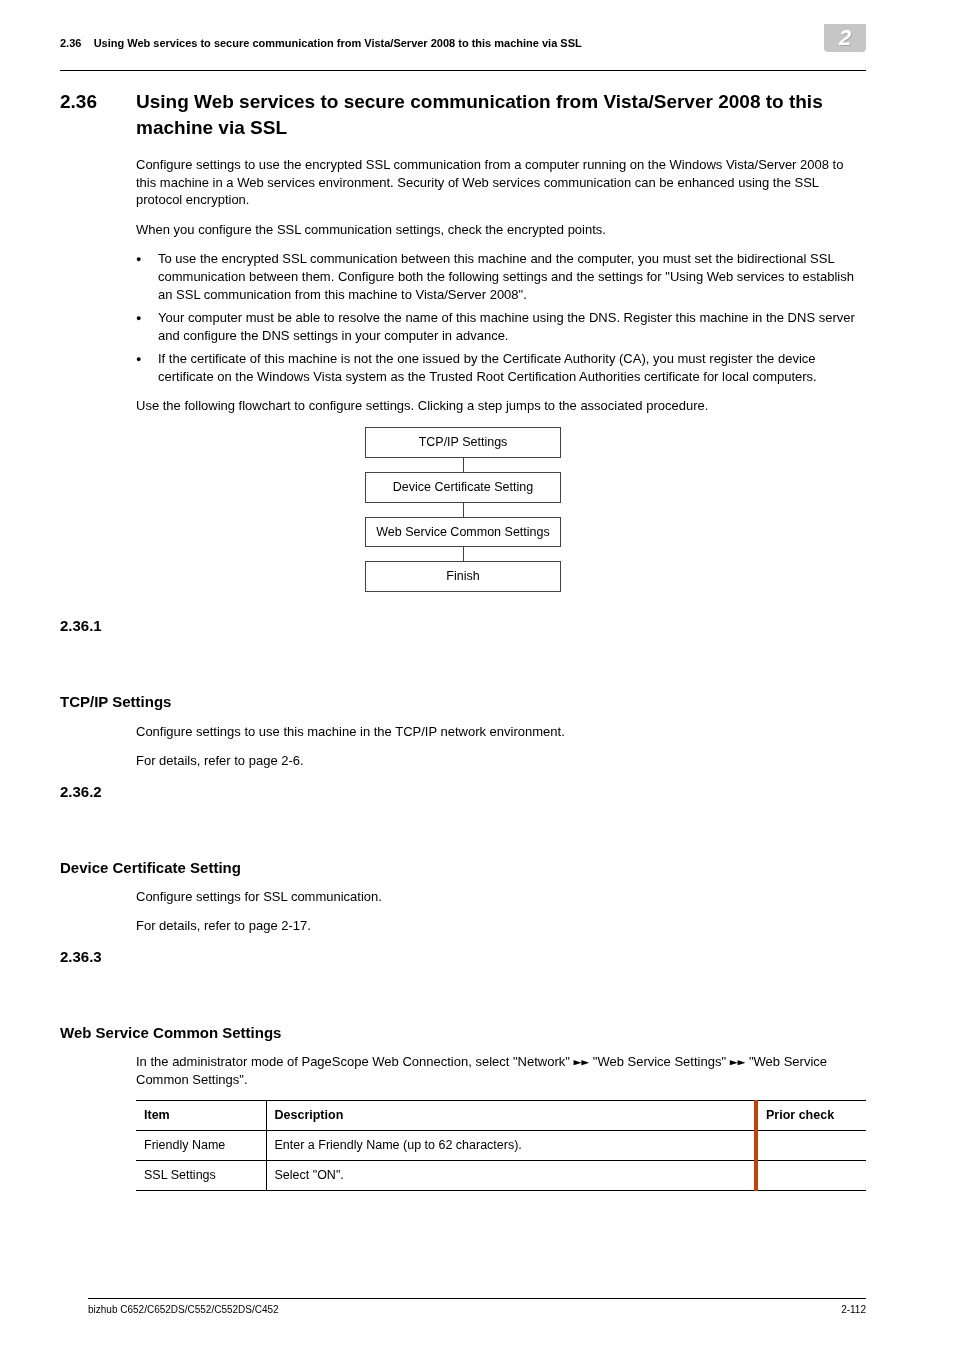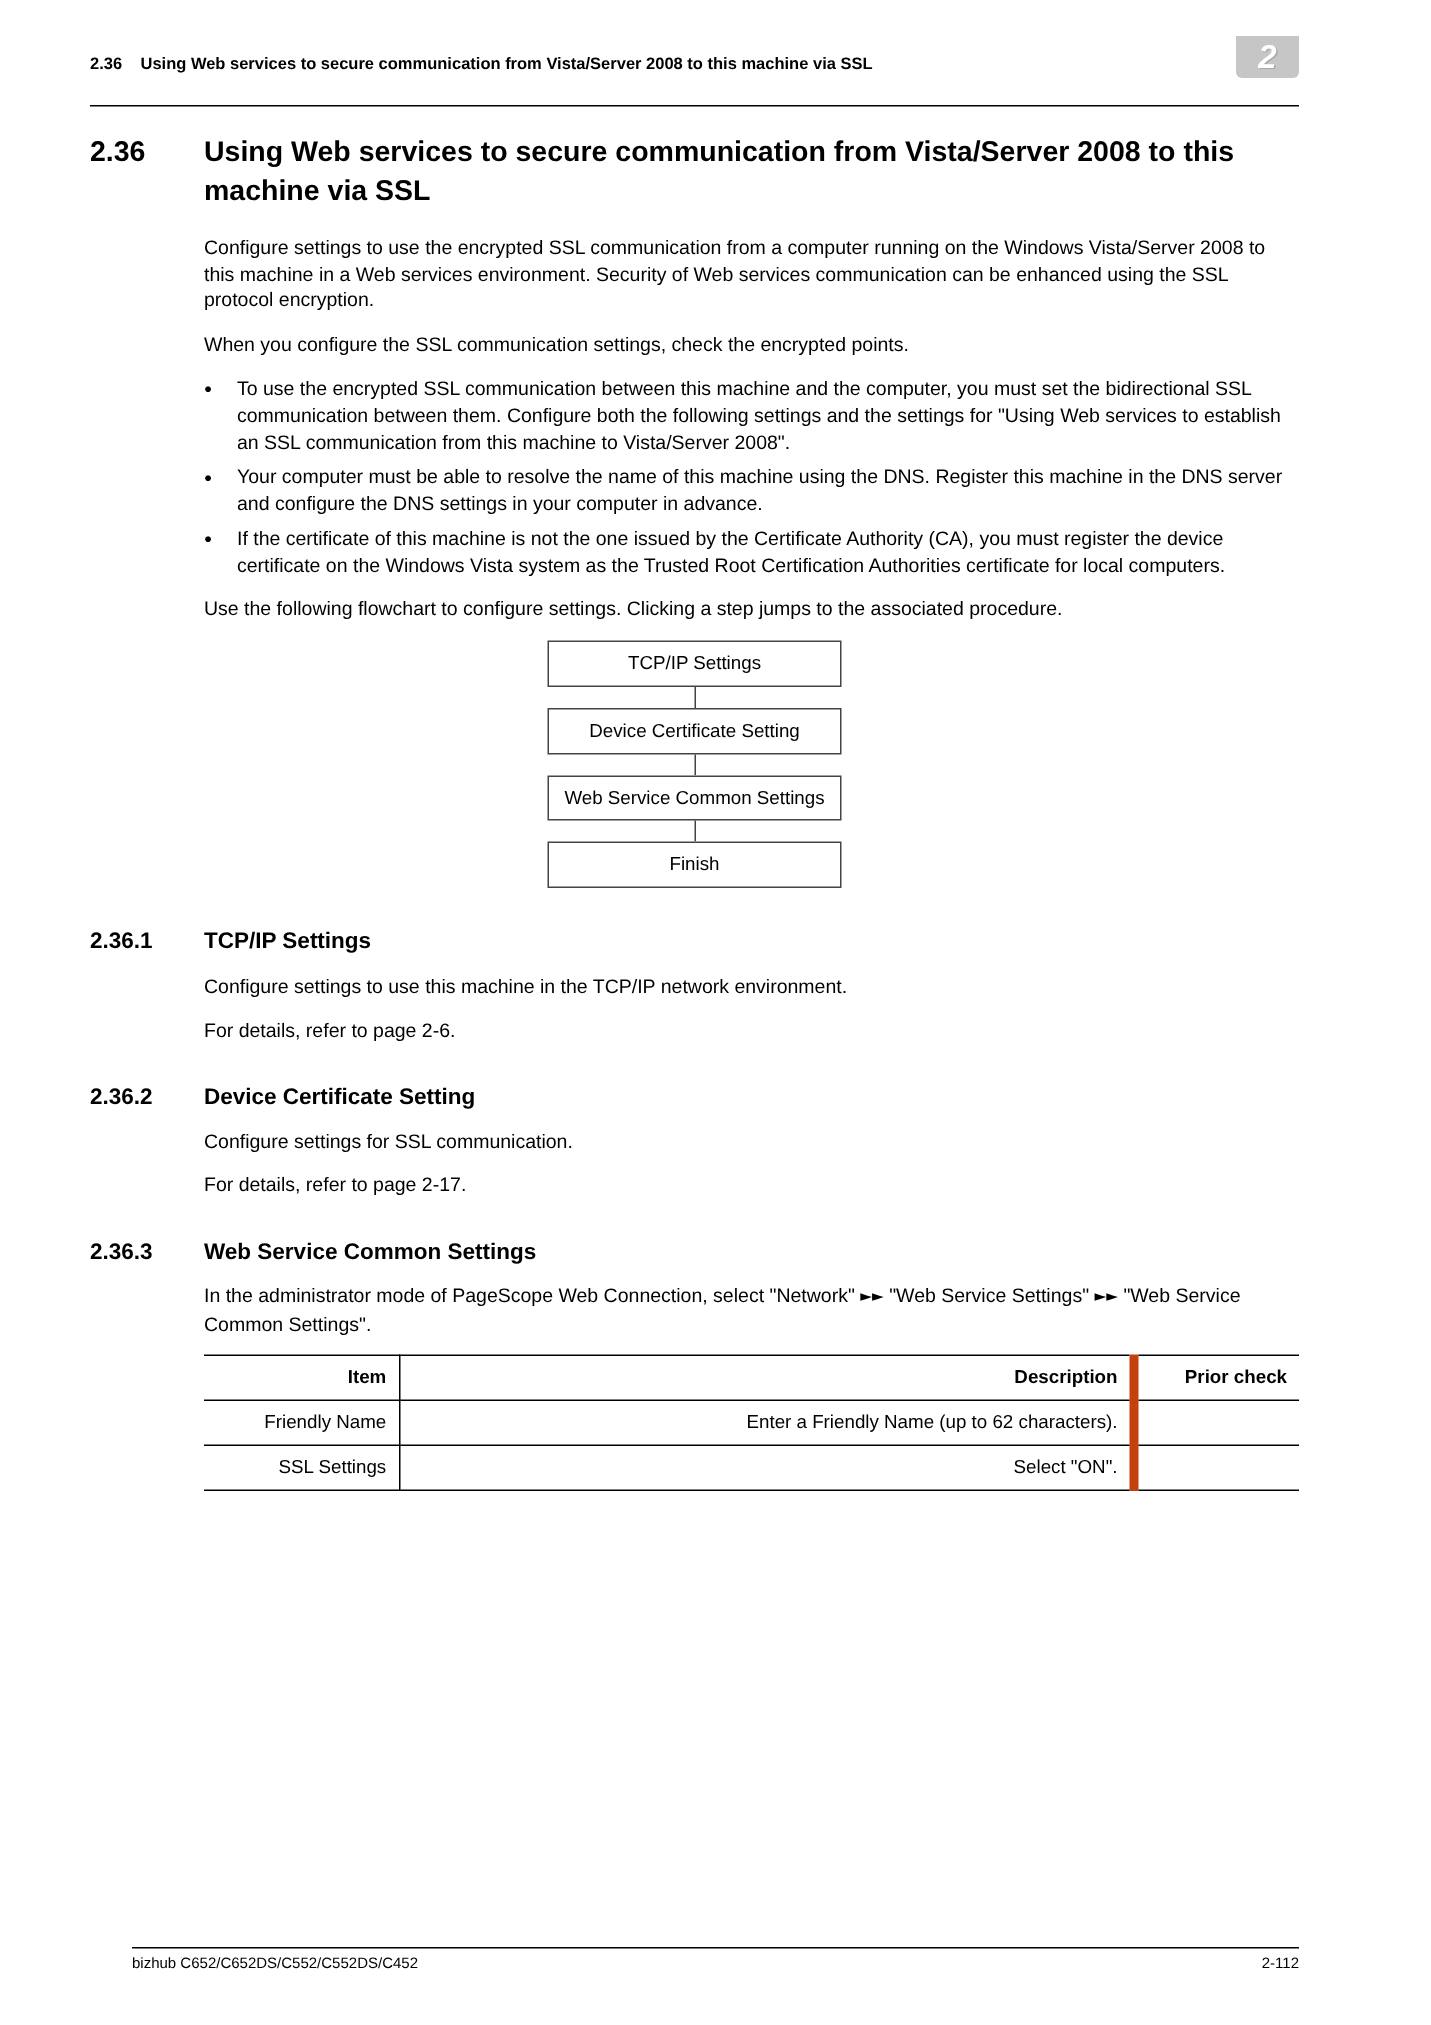--- a/index.html
+++ b/index.html
@@ -56,40 +56,40 @@
   .flow { margin: 12px 0 24px 0; display: flex; flex-direction: column; align-items: center; }
   .flow-box {
     border: 1px solid #444;
     width: 196px;
     padding: 6px 4px;
     text-align: center;
     font-size: 12.5px;
     background: #fff;
   }
   .flow-conn { width: 1px; height: 14px; background: #444; }
-  .h2-row { display: flex; gap: 18px; margin: 26px 0 10px 0; }
+  .h2-row { display: flex; gap: 18px; margin: 10px 0 10px 0; flex-direction: column; }
   .h2-num { font-size: 15px; font-weight: bold; flex: 0 0 58px; }
   .h2-text { font-size: 15px; font-weight: bold; }
   .arrow { font-family: monospace; }
   table.settings {
     width: 100%;
     border-collapse: collapse;
     margin-top: 10px;
     font-size: 12.5px;
   }
   table.settings th, table.settings td {
     border-top: 1px solid #000;
     border-bottom: 1px solid #000;
     padding: 6px 8px;
-    text-align: right;
+    text-align: left;
     vertical-align: top;
   }
   table.settings th { font-weight: bold; }
   table.settings .c1 { width: 130px; border-right: 1px solid #000; }
-  table.settings .c2 { border-right: 6px solid #c2410c; }
+  table.settings .c2 { border-right: 4px solid #c2410c; }
   table.settings .c3 { width: 110px; }
   .footer {
     position: absolute;
     bottom: 34px;
     left: 88px;
     right: 88px;
     border-top: 1px solid #000;
     padding-top: 4px;
     display: flex;
     justify-content: space-between;

